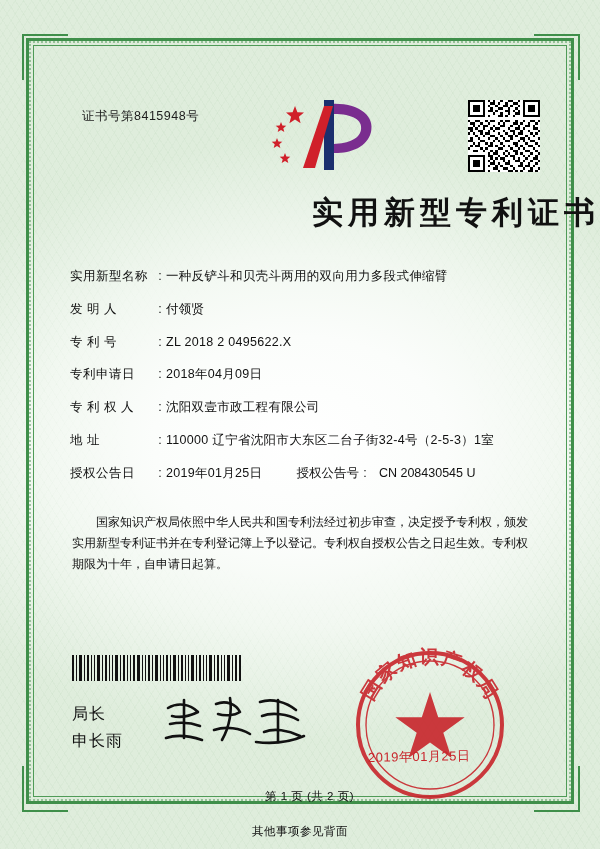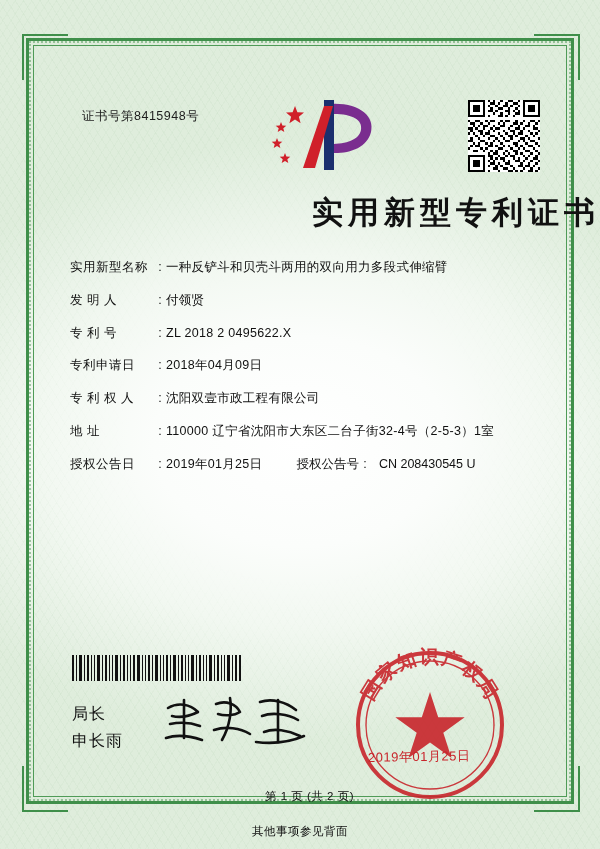--- a/index.html
+++ b/index.html
@@ -123,20 +123,21 @@
     top: 258px;
     width: 466px;
     font-size: 12.5px;
     color: #111;
     line-height: 1.5;
   }
   .field-row {
     display: flex;
     align-items: center;
     margin-bottom: 14px;
+    margin-top: 9px;
   }
   .field-label {
     flex: 0 0 84px;
     letter-spacing: .5px;
     white-space: nowrap;
   }
   .field-colon {
     flex: 0 0 12px;
     text-align: center;
   }
@@ -536,20 +537,21 @@
       <span class="field-label">授权公告日</span>
       <span class="field-colon">:</span>
       <span class="field-value">2019年01月25日</span>
       <span class="field-label2">授权公告号</span>
       <span class="field-colon">:</span>
       <span class="field-value2">CN 208430545 U</span>
     </div>
   </div>
 
   <div id="paragraphs">
+    <p>国家知识产权局依照中华人民共和国专利法经过初步审查，决定授予专利权，颁发实用新型专利证书并在专利登记簿上予以登记。专利权自授权公告之日起生效。专利权期限为十年，自申请日起算。</p>
   </div>
 
   <div id="barcode">
     <svg width="170" height="26" viewBox="0 0 170 26" shape-rendering="crispEdges" xmlns="http://www.w3.org/2000/svg">
       <rect width="170" height="26" fill="none"></rect>
       <g fill="#111">
         <rect x="0" y="0" width="2" height="26"></rect>
           <rect x="4" y="0" width="1" height="26"></rect>
         <rect x="7" y="0" width="3" height="26"></rect>
           <rect x="12" y="0" width="1" height="26"></rect>

